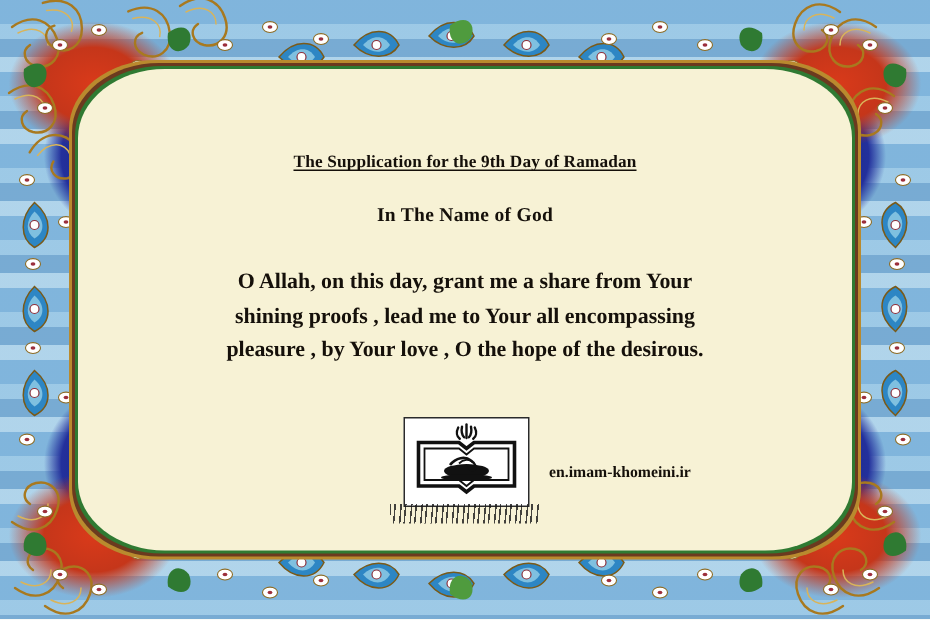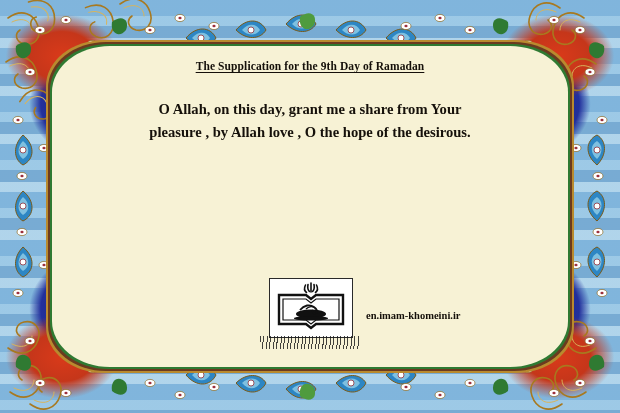--- a/index.html
+++ b/index.html
@@ -53,21 +53,21 @@
   #panel-gold{background:#b98a2e;}
   #panel-dark{inset:2px;background:#6b3a1f;}
   #panel-green{inset:4px;background:#2f7a32;}
   #panel-cream{inset:6px;background:#f7f2d5;}
   .panel-layer{border-radius:58px/46px;}
 
   
   #content{position:absolute;left:46px;top:40px;width:528px;height:333px;
            display:flex;flex-direction:column;align-items:center;}
 
-  #title{margin-top:20px;font-size:11.5px;font-weight:bold;color:#15100a;
+  #title{margin-top:62px;font-size:11.5px;font-weight:bold;color:#15100a;
          text-decoration:underline;text-underline-offset:2px;letter-spacing:.1px;
          white-space:nowrap;text-align:center;}
   #basmala{margin-top:21px;font-size:13px;font-weight:bold;color:#15100a;
            letter-spacing:.2px;white-space:nowrap;}
   #body{margin-top:26px;width:432px;font-size:14.6px;font-weight:bold;
         color:#15100a;line-height:1.55;text-align:center;}
   #body .ln{display:block;white-space:nowrap;}
 
   
   #logo-row{position:absolute;left:0;top:238px;width:608px;height:78px;}
@@ -218,24 +218,26 @@
     <div class="panel-layer" id="panel-gold"></div>
     <div class="panel-layer" id="panel-dark"></div>
     <div class="panel-layer" id="panel-green"></div>
     <div class="panel-layer" id="panel-cream"></div>
   </div>
 
   <div id="content">
 
     <div id="title">The Supplication for the 9th Day of Ramadan</div>
 
+    <div id="basmala">In The Name of God</div>
 
     <div id="body">
       <span class="ln">O Allah, on this day, grant me a share from Your</span>
-      <span class="ln">pleasure , by Allah love , O the hope of the desirous.</span>
+      <span class="ln">shining proofs , lead me to Your all encompassing</span>
+      <span class="ln">pleasure , by Your love , O the hope of the desirous.</span>
     </div>
 
     <div id="logo-row">
 
       <div id="logo-box">
         <svg viewBox="0 0 82 58" width="82" height="58">
 
           <g stroke="#111" stroke-width="1.6" fill="none" stroke-linecap="round">
             <path d="M41,4 L41,13"></path>
             <path d="M35.5,6 C34,9 34.5,12 36.5,13.5"></path>

